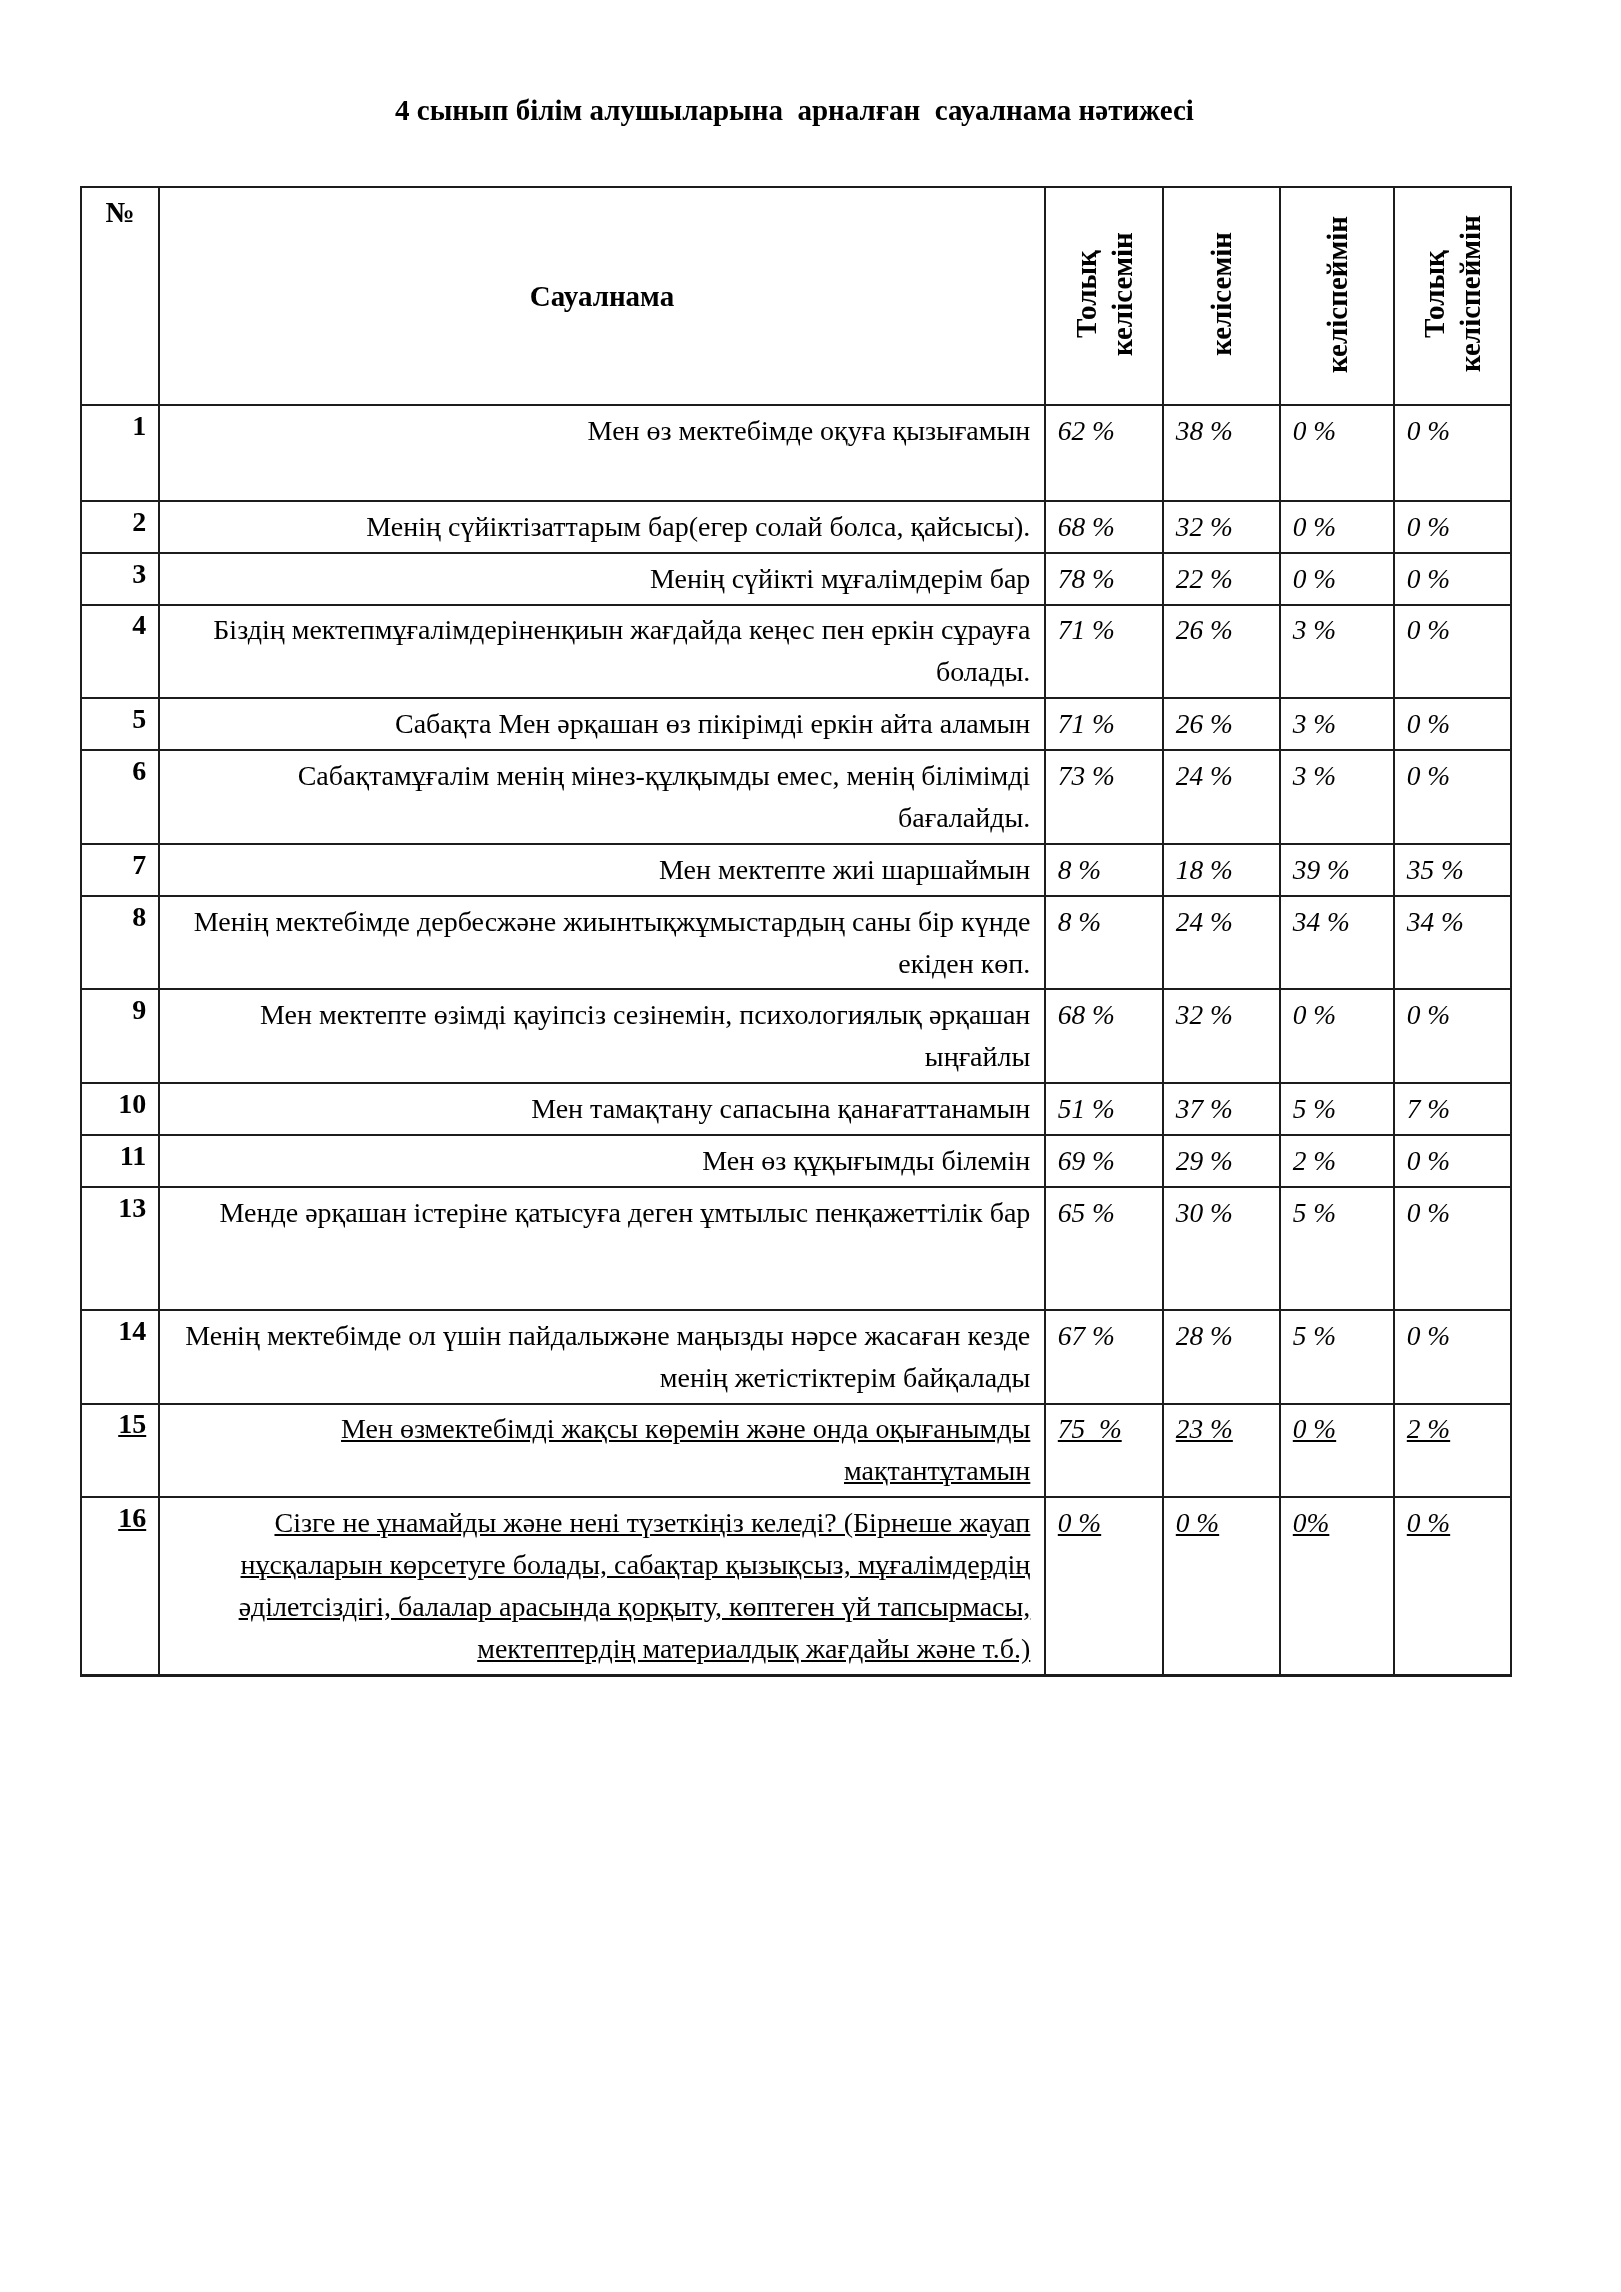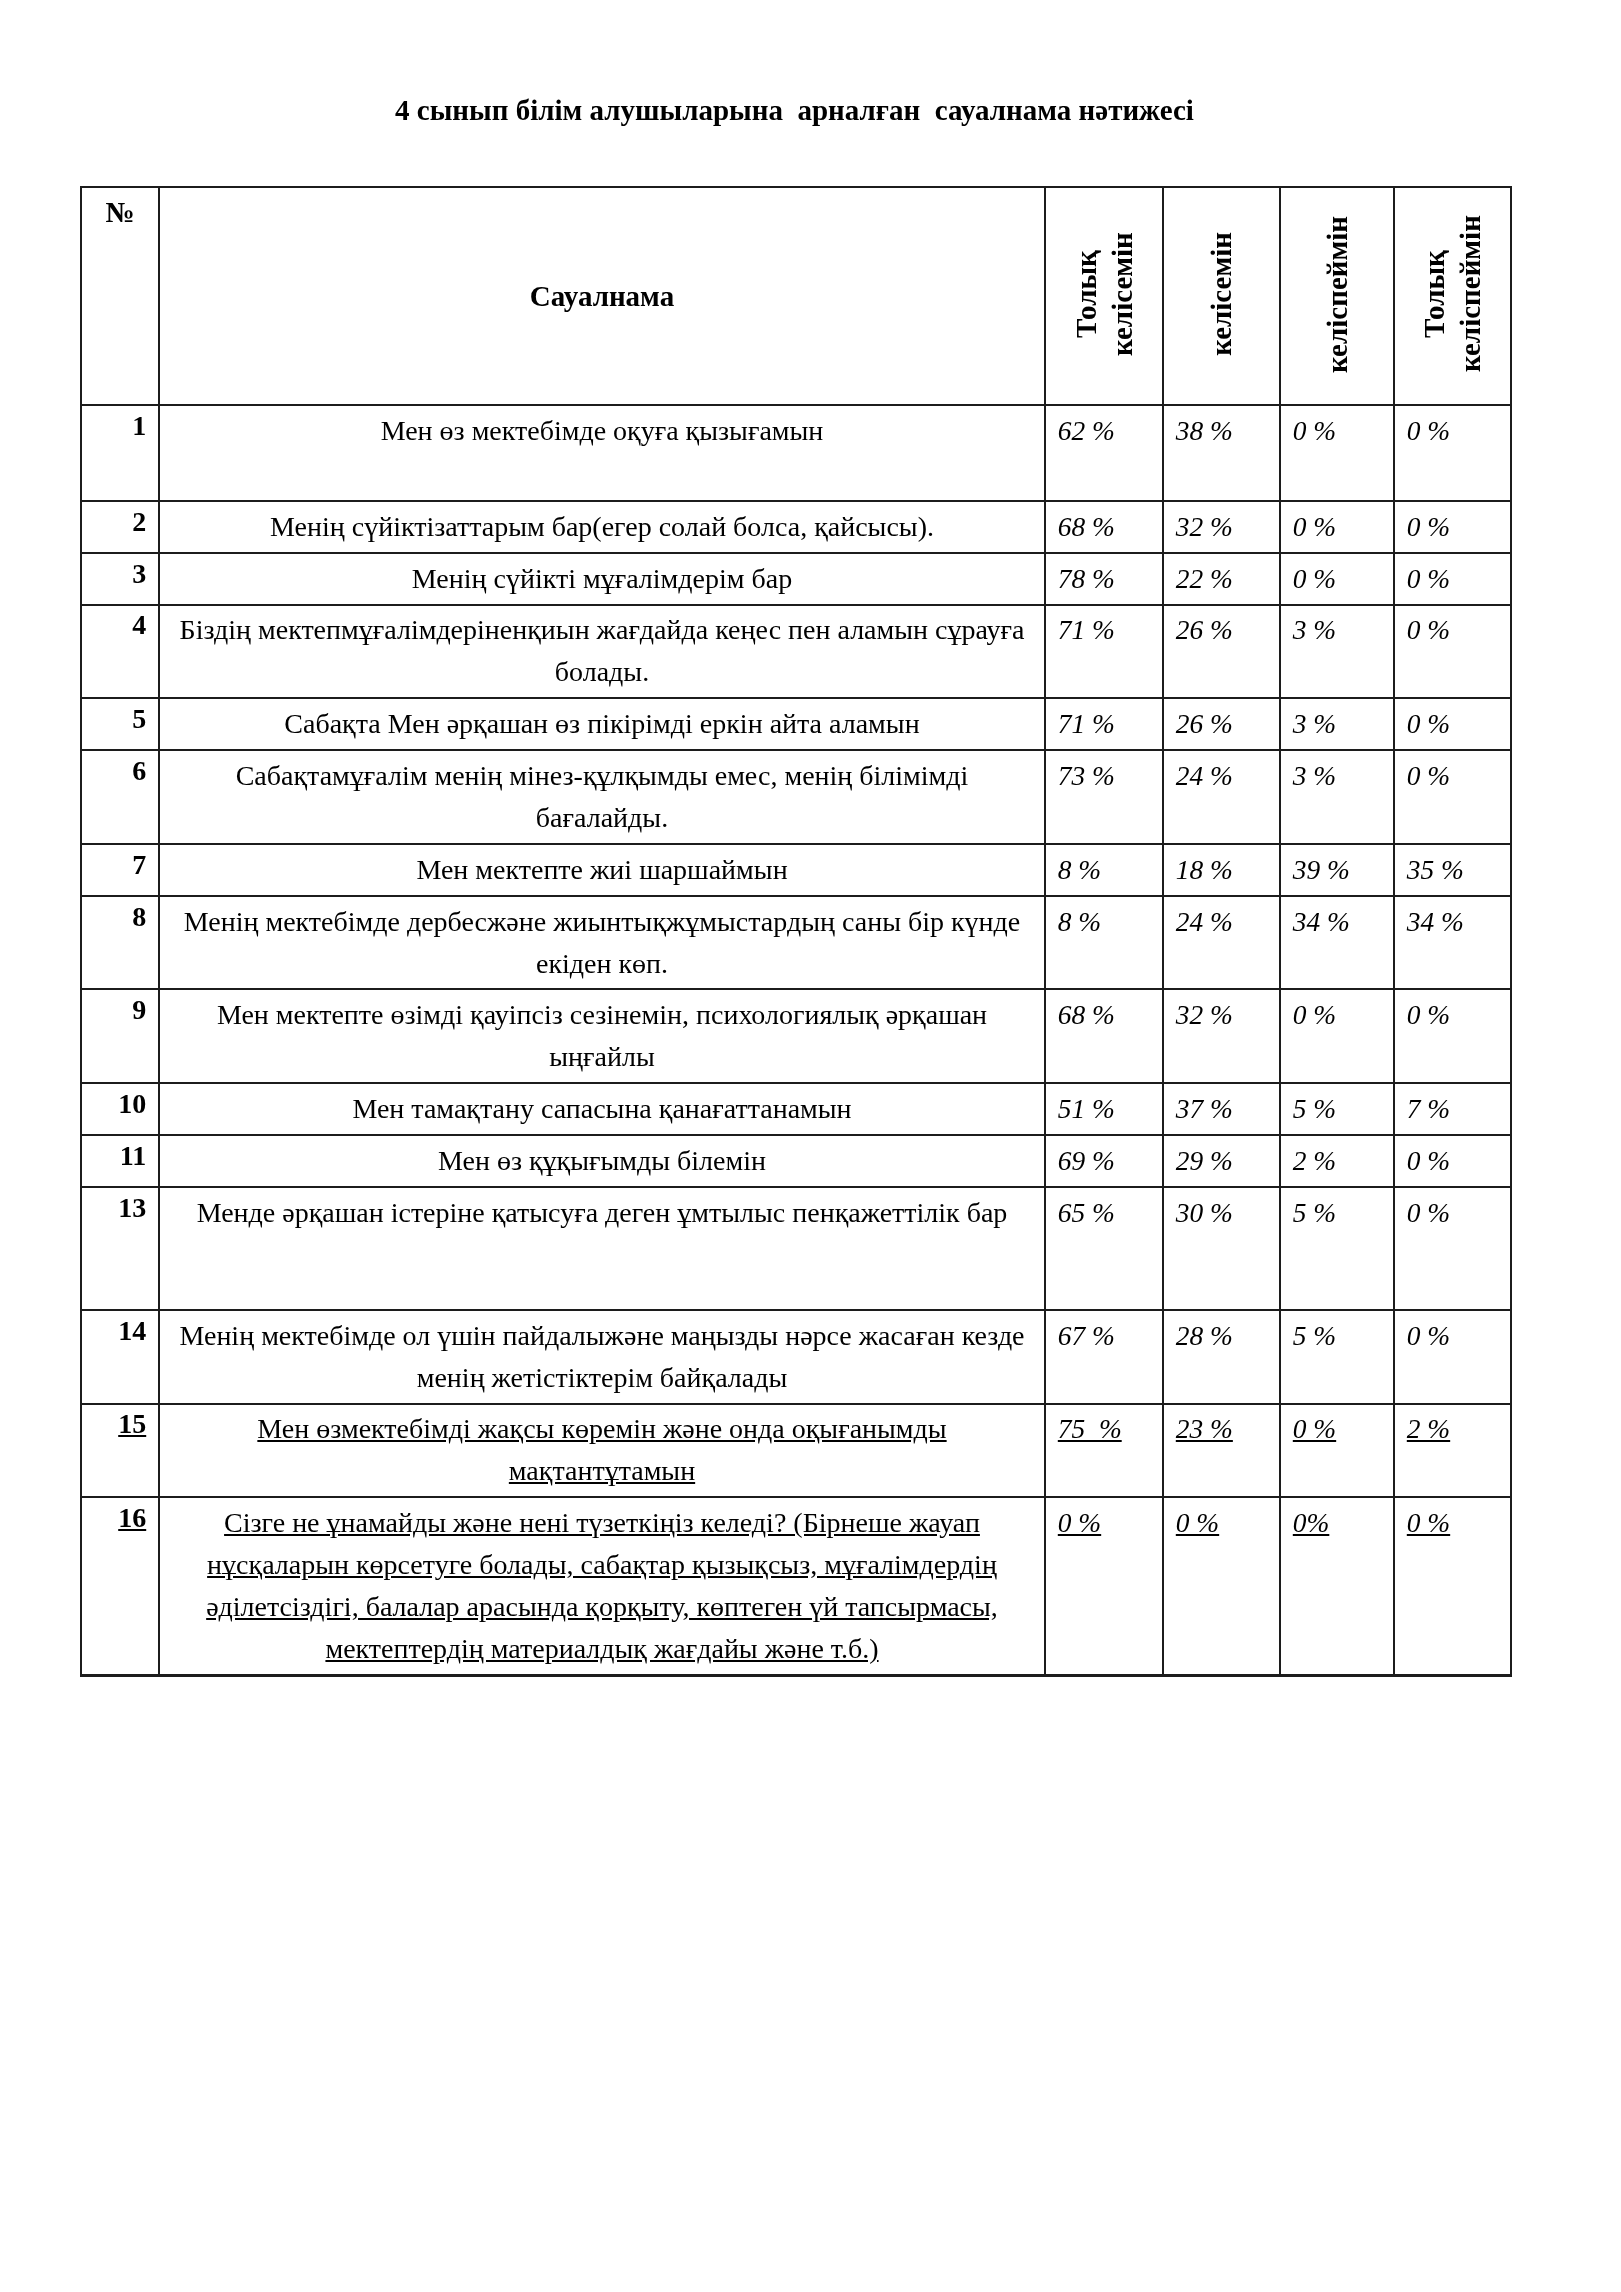--- a/index.html
+++ b/index.html
@@ -80,21 +80,21 @@
   
   td.c-num {
     vertical-align: top;
     text-align: right;
     font-size: 28px;
     font-weight: bold;
     padding: 3.9px 11.8px 3.9px 2px;
   }
   td.c-q {
     vertical-align: top;
-    text-align: center;
+    text-align: right;
     font-size: 28px;
     line-height: 1.5;
     padding: 3.9px 13.7px 3.9px 13.7px;
   }
   td.c-v {
     vertical-align: top;
     text-align: left;
     font-size: 27.4px;
     font-style: italic;
     padding: 5.9px 3.9px 3.9px 11.8px;
@@ -170,21 +170,21 @@
     <td class="c-num">3</td>
     <td class="c-q">Менің сүйікті мұғалімдерім бар</td>
     <td class="c-v">78 %</td>
     <td class="c-v">22 %</td>
     <td class="c-v">0 %</td>
     <td class="c-v">0 %</td>
   </tr>
 
   <tr>
     <td class="c-num">4</td>
-    <td class="c-q">Біздің мектепмұғалімдеріненқиын жағдайда кеңес пен аламын сұрауға болады.</td>
+    <td class="c-q">Біздің мектепмұғалімдеріненқиын жағдайда кеңес пен еркін сұрауға болады.</td>
     <td class="c-v">71 %</td>
     <td class="c-v">26 %</td>
     <td class="c-v">3 %</td>
     <td class="c-v">0 %</td>
   </tr>
 
   <tr>
     <td class="c-num">5</td>
     <td class="c-q">Сабақта Мен әрқашан өз пікірімді еркін айта аламын</td>
     <td class="c-v">71 %</td>

